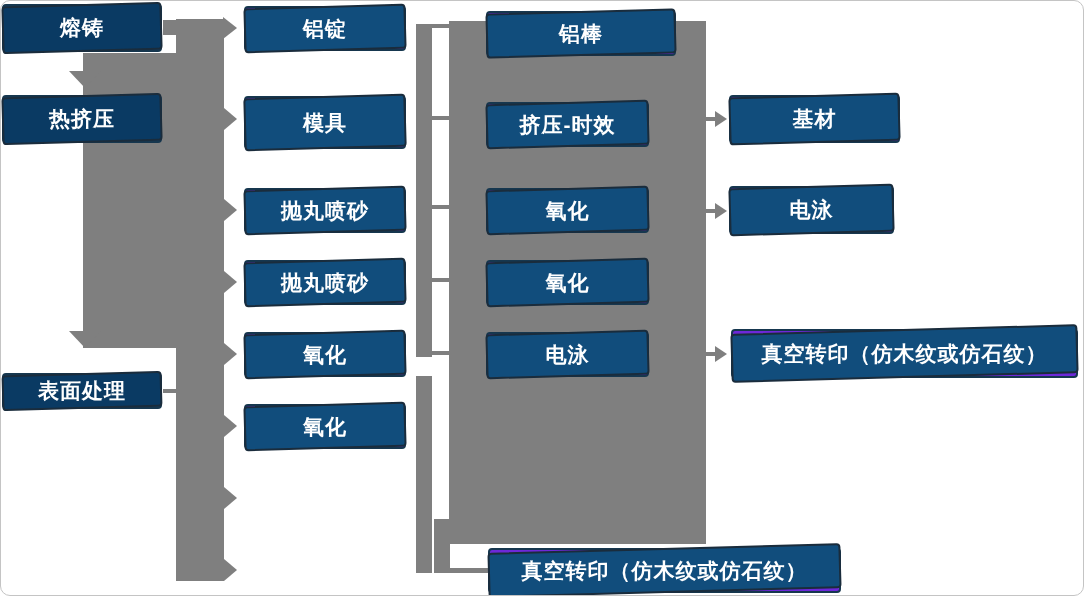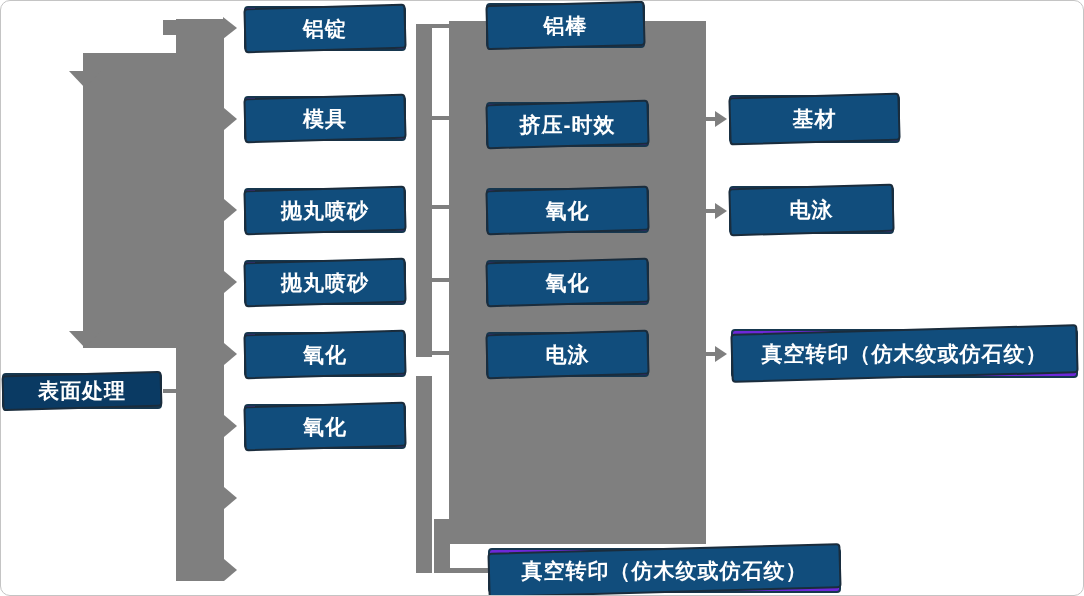--- a/index.html
+++ b/index.html
@@ -64,30 +64,32 @@
     <g>
       <rect class="gray" x="705" y="116" width="10" height="4"></rect>
       <polygon class="gray" points="714,110 714,126 726,118"></polygon>
       <rect class="gray" x="705" y="208" width="10" height="4"></rect>
       <polygon class="gray" points="714,202 714,218 726,210"></polygon>
       <rect class="gray" x="705" y="351" width="10" height="4"></rect>
       <polygon class="gray" points="714,345 714,361 726,353"></polygon>
     </g>
   </svg>
 
+  <div class="node dark" style="left:1px;top:3px;width:160px;height:48px">熔铸</div>
+  <div class="node dark" style="left:1px;top:94px;width:160px;height:48px">热挤压</div>
   <div class="node dark" style="left:1px;top:372px;width:160px;height:36px">表面处理</div>
 
   <div class="node" style="left:243px;top:5px;width:162px;height:45px">铝锭</div>
-  <div class="node" style="left:243px;top:95px;width:162px;height:45px">模具</div>
+  <div class="node" style="left:243px;top:95px;width:162px;height:53px">模具</div>
   <div class="node" style="left:243px;top:187px;width:162px;height:45px">抛丸喷砂</div>
   <div class="node" style="left:243px;top:259px;width:162px;height:45px">抛丸喷砂</div>
   <div class="node" style="left:243px;top:331px;width:162px;height:45px">氧化</div>
   <div class="node" style="left:243px;top:403px;width:162px;height:45px">氧化</div>
 
-  <div class="node" style="left:485px;top:2px;width:159px;height:45px">铝棒</div>
+  <div class="node" style="left:485px;top:10px;width:190px;height:45px">铝棒</div>
   <div class="node" style="left:485px;top:101px;width:163px;height:45px">挤压-时效</div>
   <div class="node" style="left:485px;top:187px;width:163px;height:45px">氧化</div>
   <div class="node" style="left:485px;top:259px;width:163px;height:45px">氧化</div>
   <div class="node" style="left:485px;top:331px;width:163px;height:45px">电泳</div>
   <div class="node" style="left:487px;top:547px;width:353px;height:45px">真空转印（仿木纹或仿石纹）</div>
 
   <div class="node" style="left:728px;top:94px;width:171px;height:48px">基材</div>
   <div class="node" style="left:728px;top:185px;width:165px;height:48px">电泳</div>
   <div class="node" style="left:730px;top:328px;width:347px;height:49px">真空转印（仿木纹或仿石纹）</div>
 

